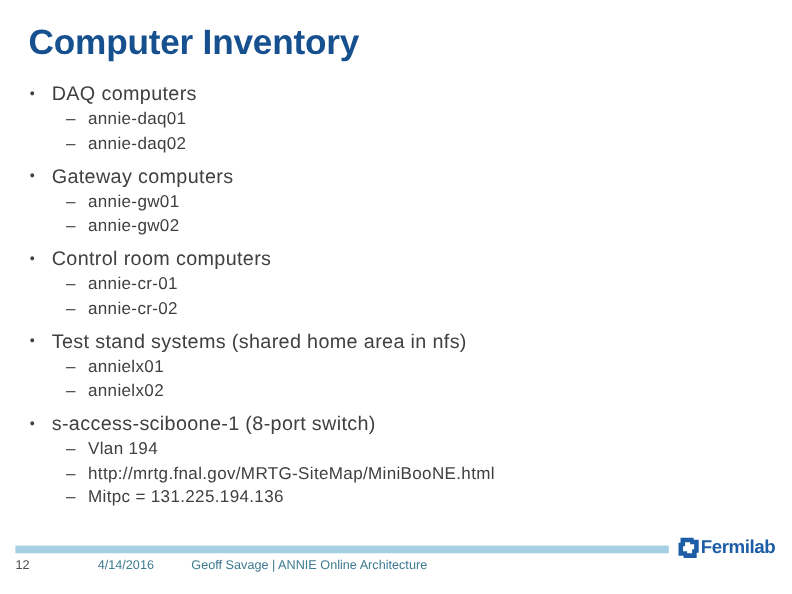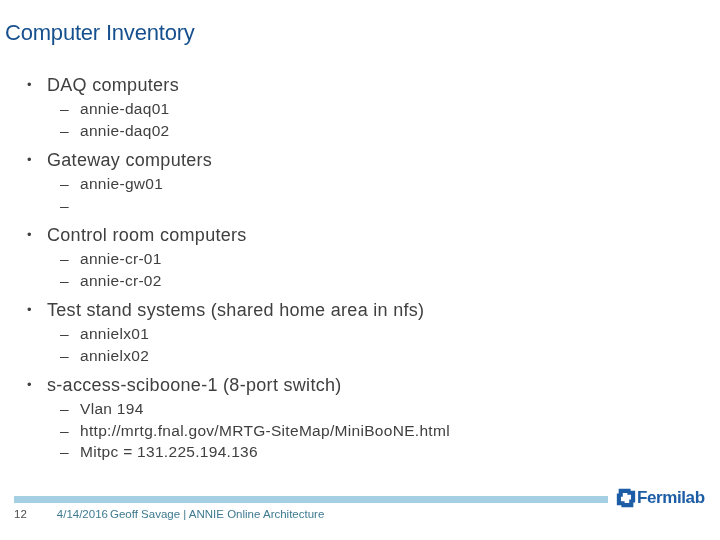--- a/index.html
+++ b/index.html
@@ -7,23 +7,23 @@
     width: 720px; height: 540px;
     background: #ffffff;
     font-family: "Liberation Sans", sans-serif;
     overflow: hidden;
     position: relative;
   }
   .slide { position: absolute; inset: 0; }
 
   .slide-title {
     position: absolute;
-    left: 5px; top: 20px;
-    font-size: 22px;
-    font-weight: normal;
+    left: 26px; top: 20px;
+    font-size: 32px;
+    font-weight: bold;
     letter-spacing: -0.2px;
     color: var(--title, #17508e);
     margin: 0;
   }
 
   .content {
     position: absolute;
     left: 0; top: 72px; right: 8px;
     color: var(--body-text, #404040);
   }
@@ -76,20 +76,21 @@
     letter-spacing: -0.4px;
     color: var(--logo-blue, #1c5da6);
   }
 
   .footer-line {
     position: absolute;
     left: 14px; top: 508px;
     font-size: 11.5px;
     display: flex;
     align-items: baseline;
+    gap: 32px;
   }
   .page-number { color: var(--page-number, #4d4d4d); }
   .footer-date { margin-left: 30px; color: var(--footer-text, #3e7a90); }
   .footer-attribution { margin-left: 2px; color: var(--footer-text, #3e7a90); }
 </style>
 </head>
 <body>
 
 <div class="slide">
 
@@ -111,20 +112,21 @@
       <div class="l1">
         <span class="glyph">•</span>
         <span>Gateway computers</span>
       </div>
       <div class="l2">
         <span class="glyph">–</span>
         <span>annie-gw01</span>
       </div>
       <div class="l2">
         <span class="glyph">–</span>
+        <span>annie-gw02</span>
       </div>
       <div class="l1">
         <span class="glyph">•</span>
         <span>Control room computers</span>
       </div>
       <div class="l2">
         <span class="glyph">–</span>
         <span>annie-cr-01</span>
       </div>
       <div class="l2">

